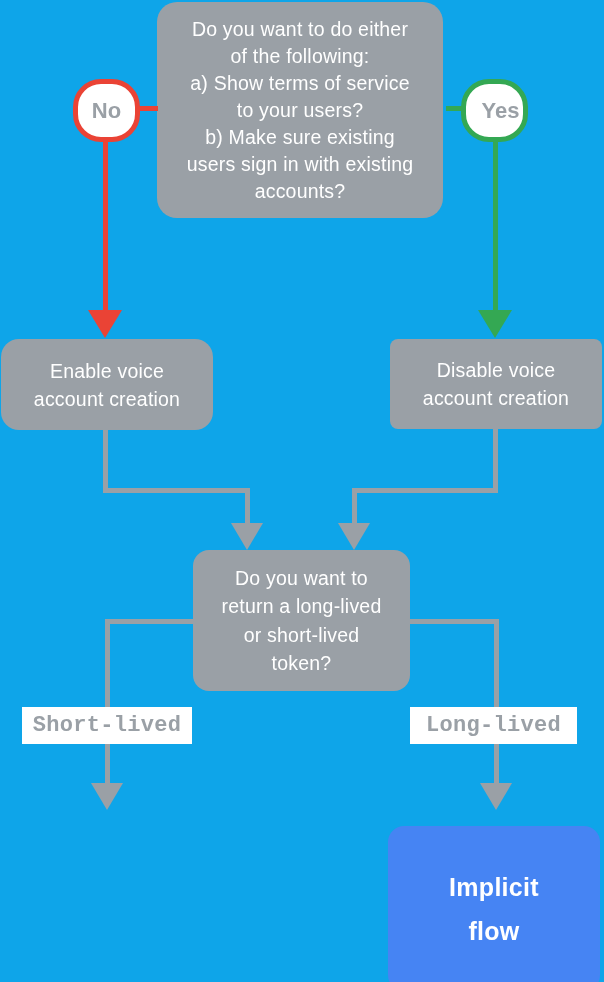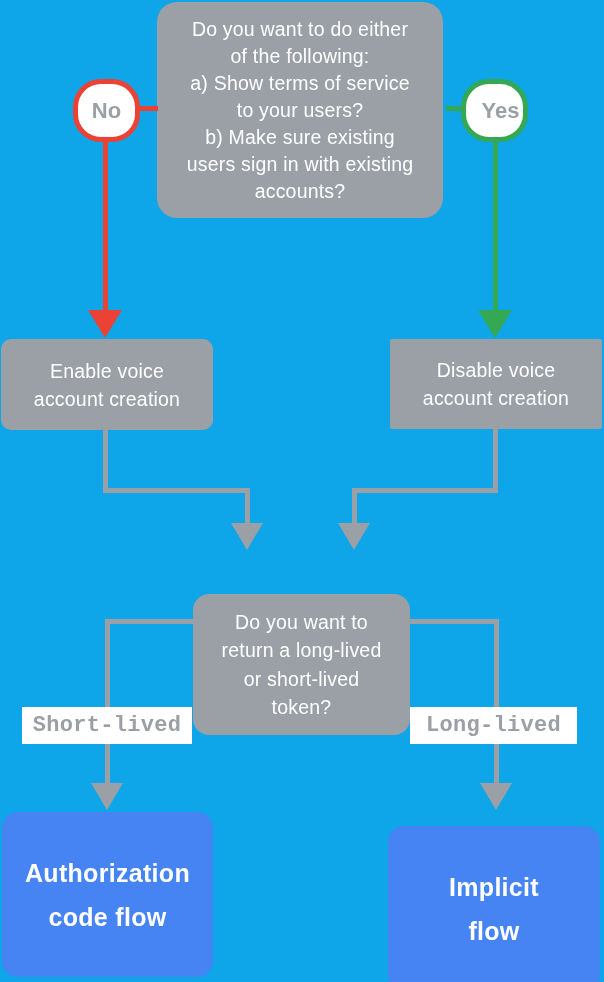--- a/index.html
+++ b/index.html
@@ -28,23 +28,23 @@
     display: flex;
     align-items: center;
     justify-content: center;
     text-align: center;
     white-space: pre-line;
     font-size: 19.5px;
     line-height: 27px;
     letter-spacing: 0.2px;
   }
   .node.question-top { left: 157px; top: 2px; width: 286px; height: 216px; border-radius: 20px; }
-  .node.enable  { left: 1px;   top: 339px; width: 212px; height: 91px; border-radius: 10px; line-height: 28px; }
-  .node.disable { left: 390px; top: 339px; width: 212px; height: 90px; border-radius: 2px; line-height: 28px; }
-  .node.question-mid { left: 193px; top: 550px; width: 217px; height: 141px; line-height: 28.5px; margin-top: 44px; }
+  .node.enable  { left: 1px;   top: 339px; width: 212px; height: 91px; border-radius: 18px; line-height: 28px; }
+  .node.disable { left: 390px; top: 339px; width: 212px; height: 90px; border-radius: 8px; line-height: 28px; }
+  .node.question-mid { left: 193px; top: 550px; width: 217px; height: 141px; line-height: 28.5px; }
   .node.terminal {
     background: var(--blue);
     font-weight: bold;
     font-size: 25px;
     line-height: 44px;
     letter-spacing: 0.3px;
   }
   .node.terminal.left  { left: 2px;   top: 812px; width: 211px; height: 165px; }
   .node.terminal.right { left: 388px; top: 826px; width: 212px; height: 165px; }
 
@@ -148,19 +148,17 @@
 
   <div class="node question-mid">Do you want to
 return a long-lived
 or short-lived
 token?</div>
 
   <div class="edge-label short">Short-lived</div>
 
   <div class="edge-label long">Long-lived</div>
 
-  <div class="node terminal left">Authorization
-code flow</div>
 
   <div class="node terminal right">Implicit
 flow</div>
 
 </div>
 
 </body></html>

